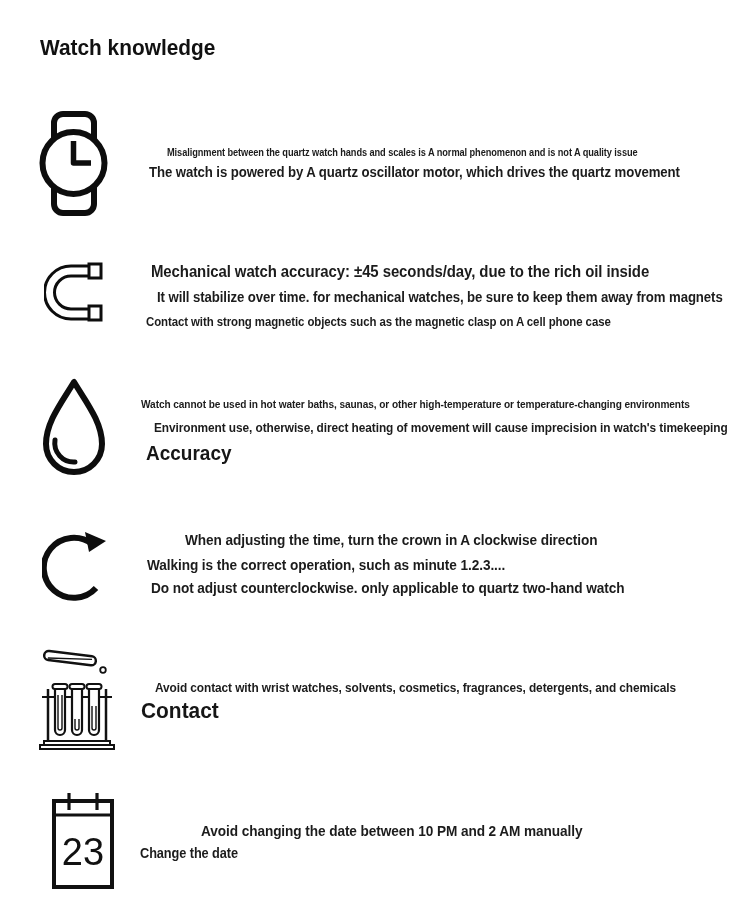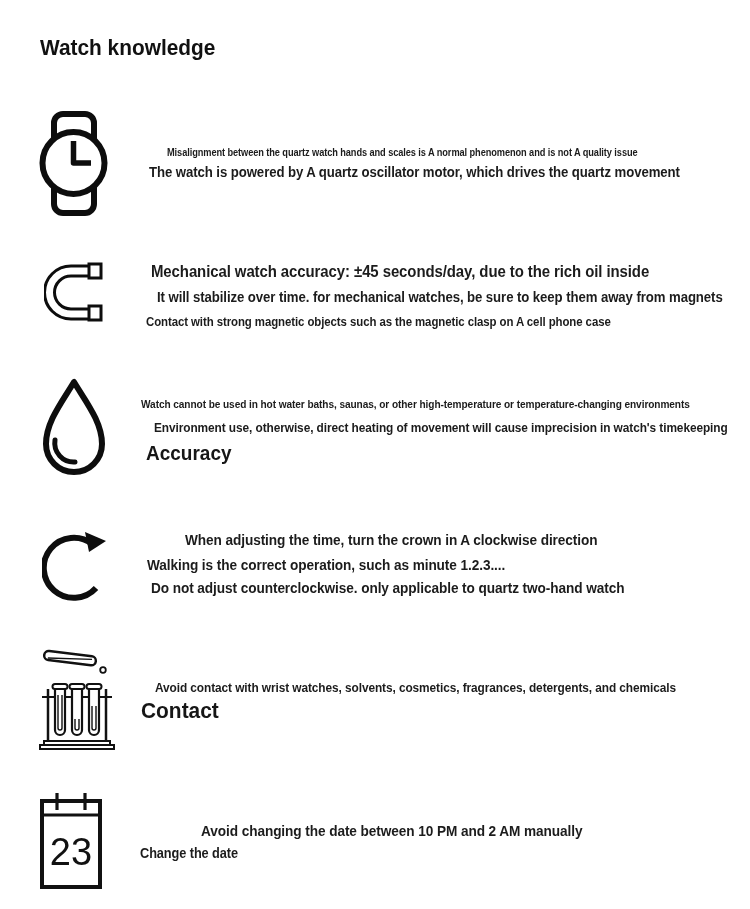--- a/index.html
+++ b/index.html
@@ -110,21 +110,21 @@
 
       <rect x="6" y="96" width="66" height="4" fill="#ffffff" stroke="#111" stroke-width="2"></rect>
       <rect x="2" y="100" width="74" height="4" fill="#ffffff" stroke="#111" stroke-width="2"></rect>
     </svg>
   </span>
   <div class="abs bodyline" style="left:155px; top:680px; font-size:13.5px;">Avoid contact with wrist watches, solvents, cosmetics, fragrances, detergents, and chemicals</div>
   <div class="abs headline" style="left:141px; top:698px; font-size:22px;">Contact</div>
 </section>
 
 <section>
-  <span class="icon" style="left:40px; top:791px;">
+  <span class="icon" style="left:52px; top:791px;">
     <svg width="64" height="100" viewBox="0 0 64 100">
       <rect x="2" y="10" width="58" height="86" fill="none" stroke="#111" stroke-width="4"></rect>
       <line x1="2" y1="24" x2="60" y2="24" stroke="#111" stroke-width="2.8"></line>
       <line x1="17" y1="2" x2="17" y2="19" stroke="#111" stroke-width="3.2"></line>
       <line x1="45" y1="2" x2="45" y2="19" stroke="#111" stroke-width="3.2"></line>
       <text x="31" y="74" text-anchor="middle" font-family="Liberation Sans, sans-serif" font-size="38" font-weight="400" fill="#111">23</text>
     </svg>
   </span>
   <div class="abs bodyline" style="left:201px; top:822px; font-size:15.5px;">Avoid changing the date between 10 PM and 2 AM manually</div>
   <div class="abs bodyline" style="left:140px; top:845px; font-size:14.5px;">Change the date</div>

